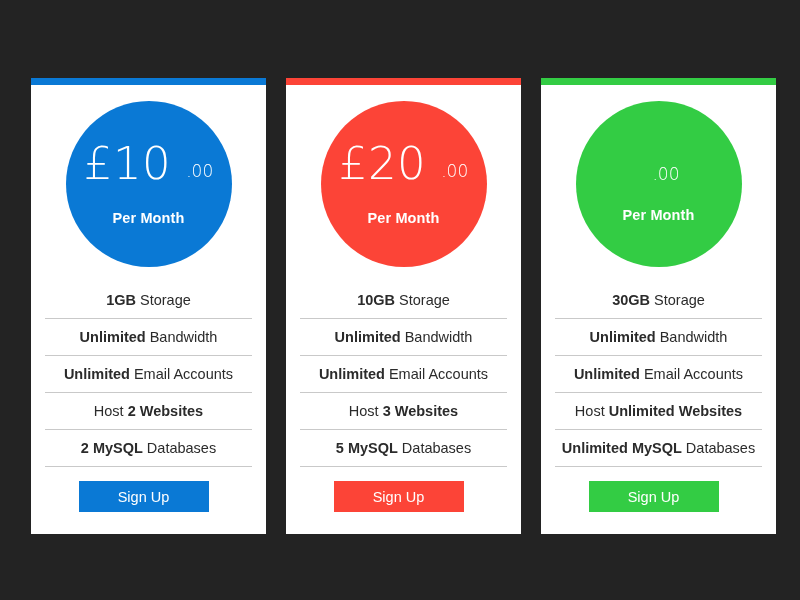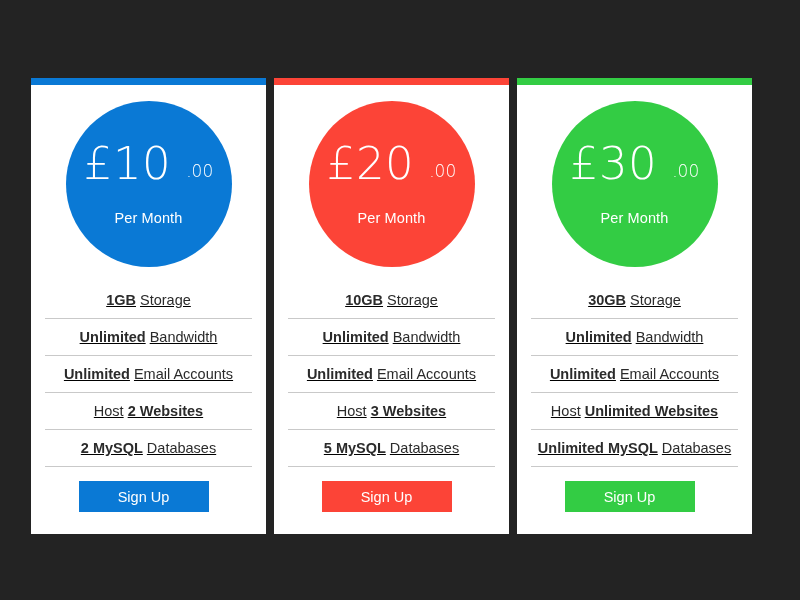--- a/index.html
+++ b/index.html
@@ -20,21 +20,21 @@
     width: 800px;
     height: 600px;
     position: relative;
   }
 
   .cards {
     position: absolute;
     left: 31px;
     top: 78px;
     display: flex;
-    gap: 8px;
+    gap: 20px;
   }
 
   .card {
     width: 235px;
     background: #ffffff;
     display: flex;
     flex-direction: column;
     position: relative;
   }
 
@@ -82,30 +82,29 @@
     font-size: 17px;
     font-weight: 300;
     line-height: 1;
     margin-top: 22px;
     margin-left: 15px;
     font-family: "DejaVu Sans", sans-serif;
   }
 
   .price-period {
     font-size: 14.5px;
-    font-weight: 400;
+    font-weight: 700;
     margin-top: 24px;
     letter-spacing: 0.1px;
   }
 
   .features {
     list-style: none;
     padding: 0 14px;
     flex: 1 1 auto;
-    text-decoration: underline;
   }
 
   .feature {
     height: 37px;
     display: flex;
     align-items: center;
     justify-content: center;
     font-size: 14.5px;
     color: #2b2b2b;
     border-bottom: 1px solid #c9c9c9;
@@ -223,21 +222,20 @@
         </ul>
         <div class="cta-area">
           <button class="signup-button" style="background: rgb(252, 68, 55);">Sign Up</button>
         </div>
       </div>
       <div class="card">
         <div class="accent-bar" style="background: rgb(51, 204, 68);"></div>
         <div class="price-area">
           <div class="price-circle" style="background: rgb(51, 204, 68);">
             <div class="price-main">
-              <span class="price-amount">£30</span>
               <span class="price-cents">.00</span>
             </div>
             <div class="price-period">Per Month</div>
           </div>
         </div>
         <ul class="features">
           <li class="feature">
             <span class="bold">30GB</span>
             <span class="sp"></span>
             <span class="reg">Storage</span>

